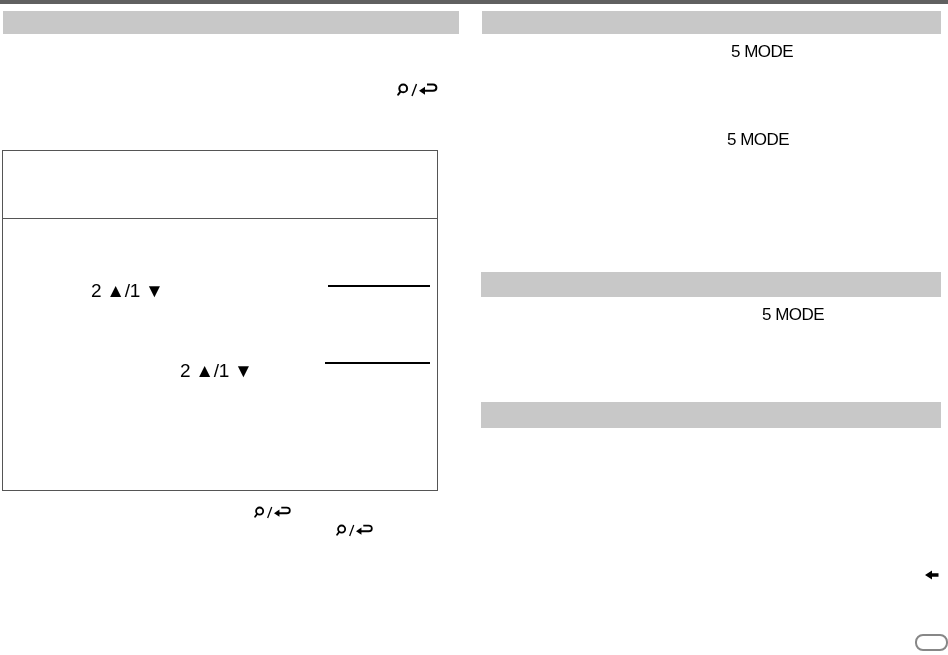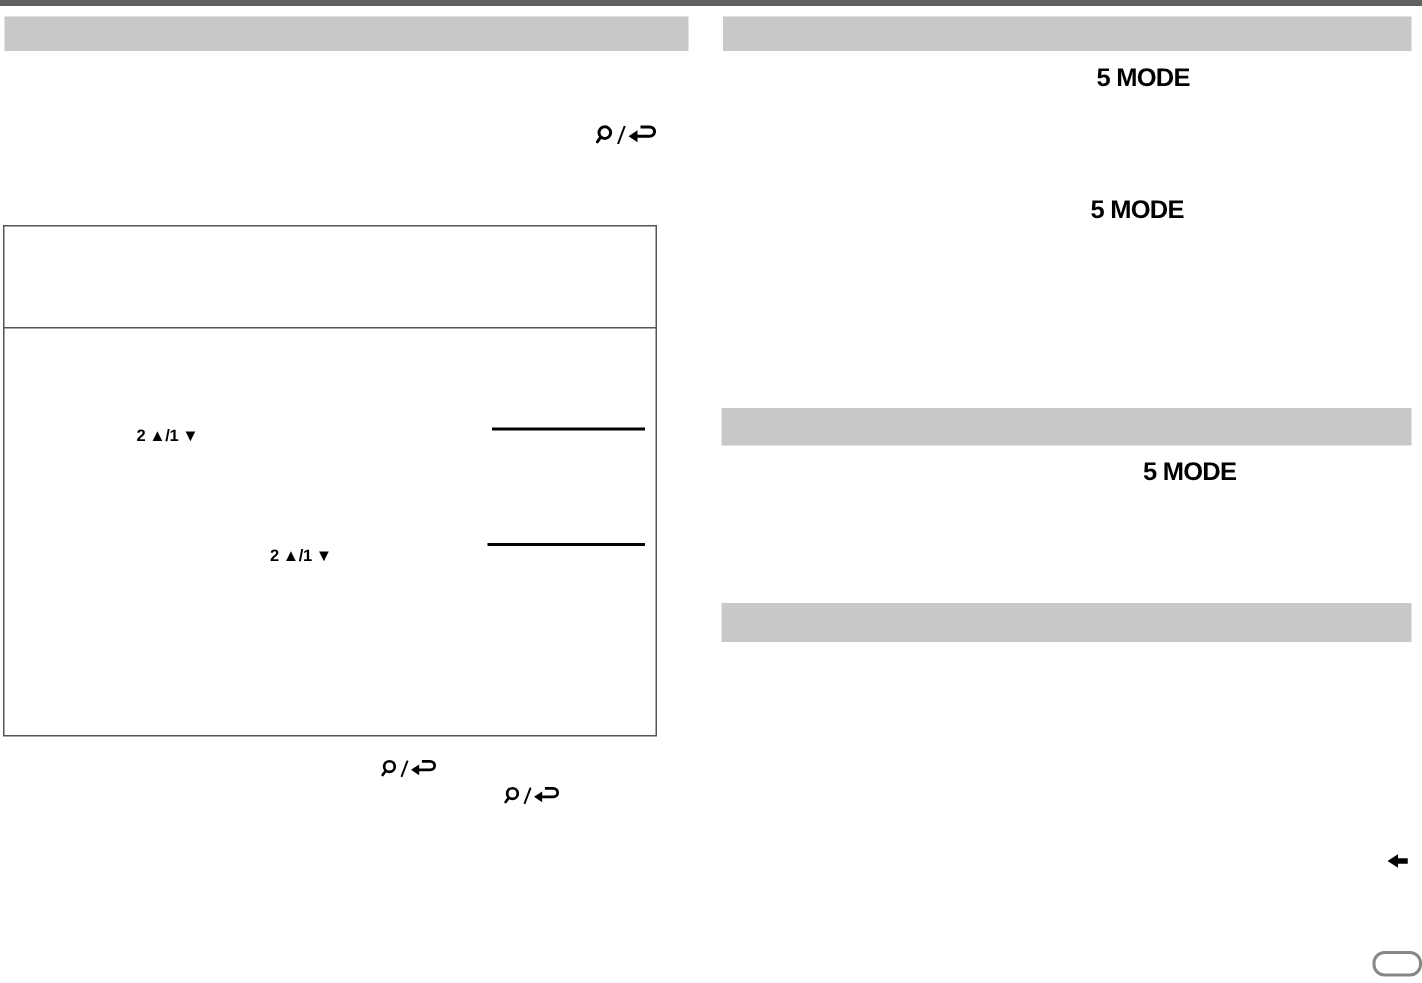--- a/index.html
+++ b/index.html
@@ -8,24 +8,24 @@
     font-family:"Liberation Sans","DejaVu Sans",sans-serif;color:#000;
   }
   .abs{position:absolute;}
   .top-rule{left:0;top:0;width:948px;height:4px;background:#606060;}
   .section-bar{background:#c8c8c8;}
   .bar-top-left{left:3px;top:11px;width:456px;height:23px;}
   .bar-top-right{left:482px;top:11px;width:459px;height:23px;}
   .bar-right-1{left:481px;top:272px;width:460px;height:25px;}
   .bar-right-2{left:481px;top:402px;width:460px;height:26px;}
   .mode-label{
-    font-weight:700;font-size:17px;letter-spacing:-0.5px;line-height:16px;white-space:nowrap;
+    font-weight:400;font-size:17px;letter-spacing:-0.5px;line-height:16px;white-space:nowrap;
   }
   .btn-label{
-    font-weight:700;font-size:11px;letter-spacing:-0.3px;line-height:14px;white-space:nowrap;
+    font-weight:400;font-size:19px;letter-spacing:-0.3px;line-height:14px;white-space:nowrap;
   }
   .mode-1{left:731px;top:44px;}
   .mode-2{left:727px;top:132px;}
   .mode-3{left:762px;top:307px;}
   .table-box{
     left:2px;top:150px;width:434px;height:339px;border:1px solid #555;background:#fff;
   }
   .table-divider{left:2px;top:218px;width:436px;height:1px;background:#555;}
   .btn-1{left:91px;top:284px;}
   .btn-2{left:180px;top:364px;}

